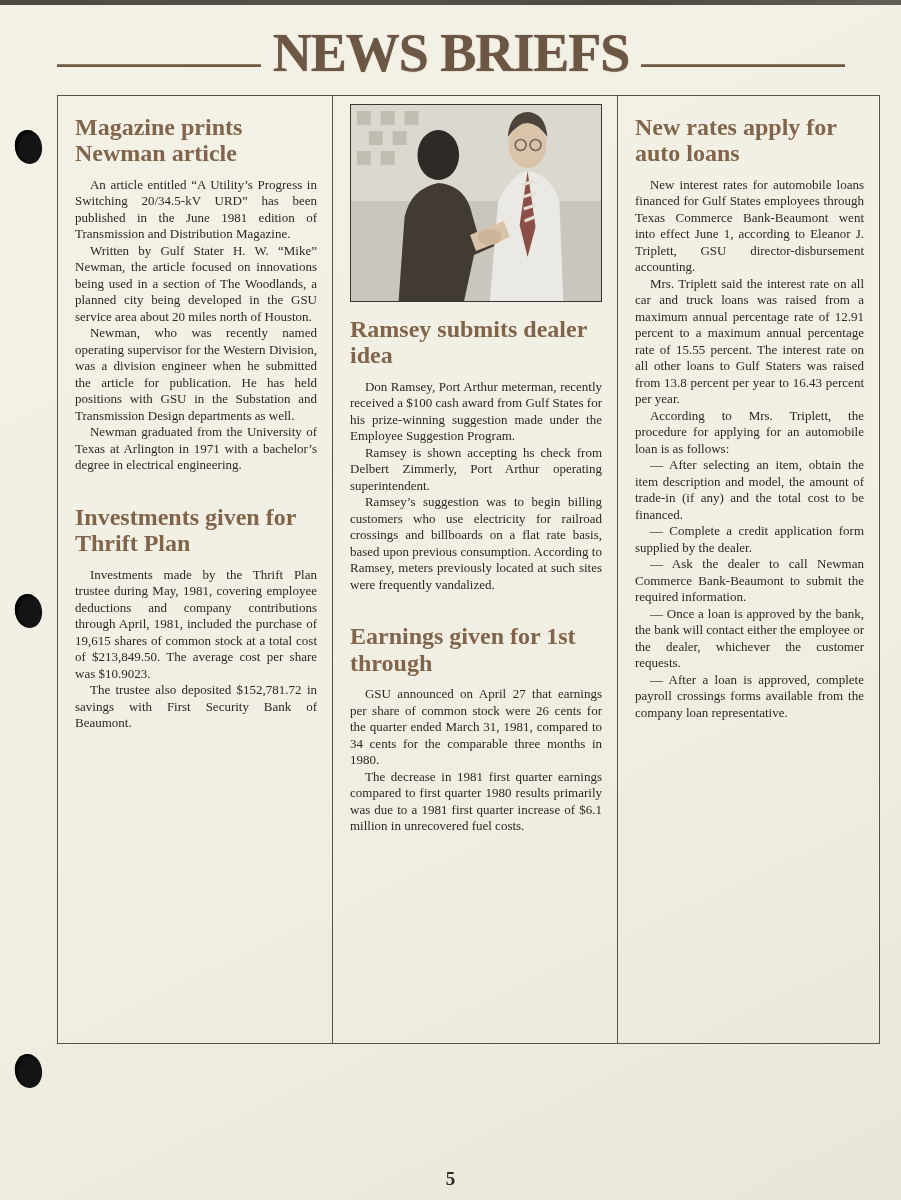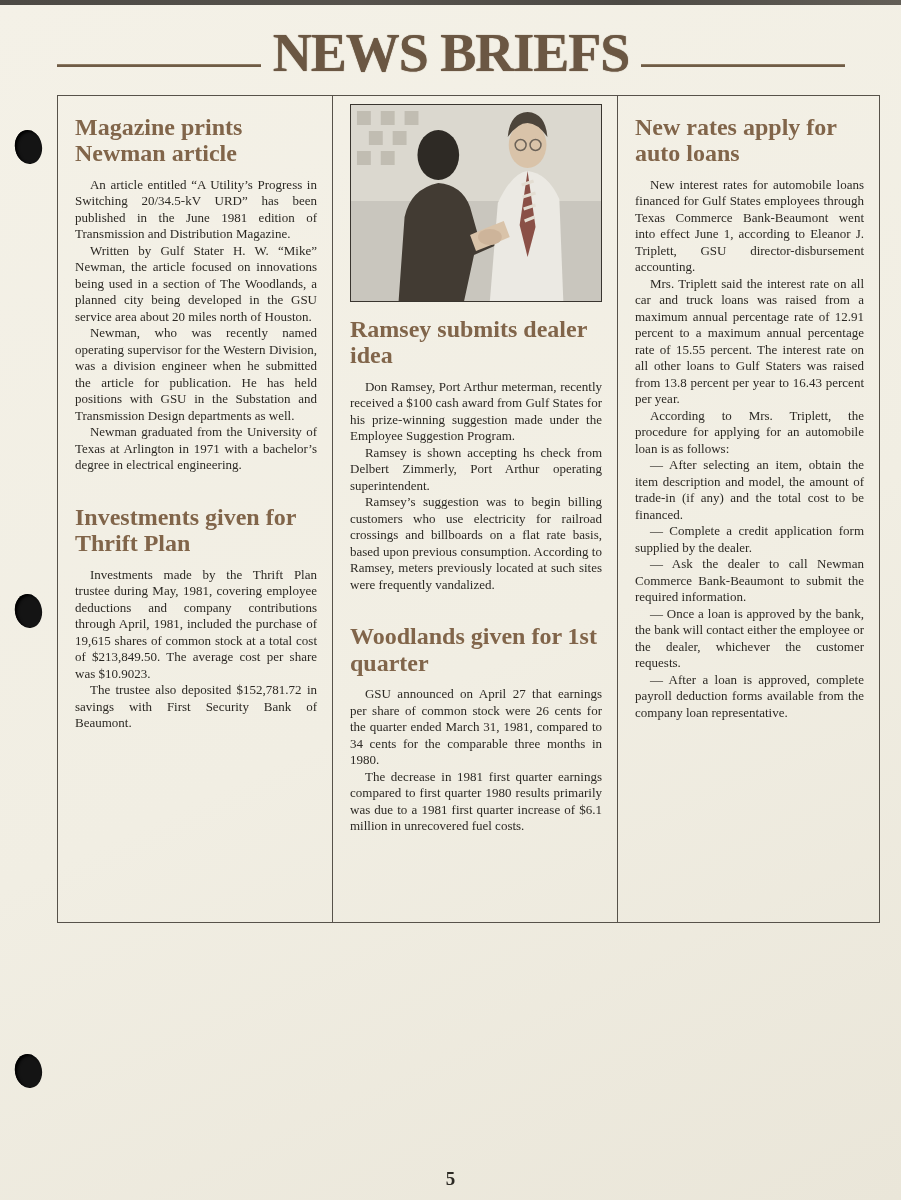--- a/index.html
+++ b/index.html
@@ -32,21 +32,21 @@
     flex:1; height:3px; background:#6f5c46; margin-bottom:13px;
     border-top:1px solid #8c7a63;
   }
   .masthead .title {
     font-size:54px; font-weight:700; letter-spacing:-1px;
     color:#6b5743; line-height:1; white-space:nowrap;
     text-shadow:0 0 1px #6b5743;
   }
 
   .content-box {
-    position:absolute; top:95px; left:57px; width:823px; height:828px;
+    position:absolute; top:95px; left:57px; width:823px; height:949px;
     border:1.5px solid #57524a; display:flex; background:transparent;
   }
   .col { padding:14px 15px 0 17px; }
   .col-1 { width:275px; border-right:1.5px solid #57524a; }
   .col-2 { width:285px; border-right:1.5px solid #57524a; padding-top:6px; }
   .col-3 { flex:1; }
 
   .article + .article { margin-top:30px; }
   .article-heading {
     font-size:24px; line-height:1.1; font-weight:700;
@@ -140,40 +140,40 @@
       </figure>
       <article class="article">
         <h2 class="article-heading">Ramsey submits dealer idea</h2>
         <div class="article-body">
             <p>Don Ramsey, Port Arthur meterman, recently received a $100 cash award from Gulf States for his prize-winning suggestion made under the Employee Suggestion Program.</p>
             <p>Ramsey is shown accepting hs check from Delbert Zimmerly, Port Arthur operating superintendent.</p>
             <p>Ramsey’s suggestion was to begin billing customers who use electricity for railroad crossings and billboards on a flat rate basis, based upon previous consumption. According to Ramsey, meters previously located at such sites were frequently vandalized.</p>
           </div>
       </article>
       <article class="article">
-        <h2 class="article-heading">Woodlands given for 1st quarter</h2>
+        <h2 class="article-heading">Earnings given for 1st through</h2>
         <div class="article-body">
             <p>GSU announced on April 27 that earnings per share of common stock were 26 cents for the quarter ended March 31, 1981, compared to 34 cents for the comparable three months in 1980.</p>
             <p>The decrease in 1981 first quarter earnings compared to first quarter 1980 results primarily was due to a 1981 first quarter increase of $6.1 million in unrecovered fuel costs.</p>
           </div>
       </article>
     </section>
 
     <section class="col col-3">
       <article class="article">
         <h2 class="article-heading">New rates apply for auto loans</h2>
         <div class="article-body">
             <p>New interest rates for automobile loans financed for Gulf States employees through Texas Commerce Bank-Beaumont went into effect June 1, according to Eleanor J. Triplett, GSU director-disbursement accounting.</p>
             <p>Mrs. Triplett said the interest rate on all car and truck loans was raised from a maximum annual percentage rate of 12.91 percent to a maximum annual percentage rate of 15.55 percent. The interest rate on all other loans to Gulf Staters was raised from 13.8 percent per year to 16.43 percent per year.</p>
             <p>According to Mrs. Triplett, the procedure for applying for an automobile loan is as follows:</p>
             <p>— After selecting an item, obtain the item description and model, the amount of trade-in (if any) and the total cost to be financed.</p>
             <p>— Complete a credit application form supplied by the dealer.</p>
             <p>— Ask the dealer to call Newman Commerce Bank-Beaumont to submit the required information.</p>
             <p>— Once a loan is approved by the bank, the bank will contact either the employee or the dealer, whichever the customer requests.</p>
-            <p>— After a loan is approved, complete payroll deduction forms available from the company loan representative.</p>
+            <p>— After a loan is approved, complete payroll crossings forms available from the company loan representative.</p>
           </div>
       </article>
     </section>
 
   </div>
 
   <footer class="footer">
     <span class="page-number">5</span>
   </footer>
 </div>

